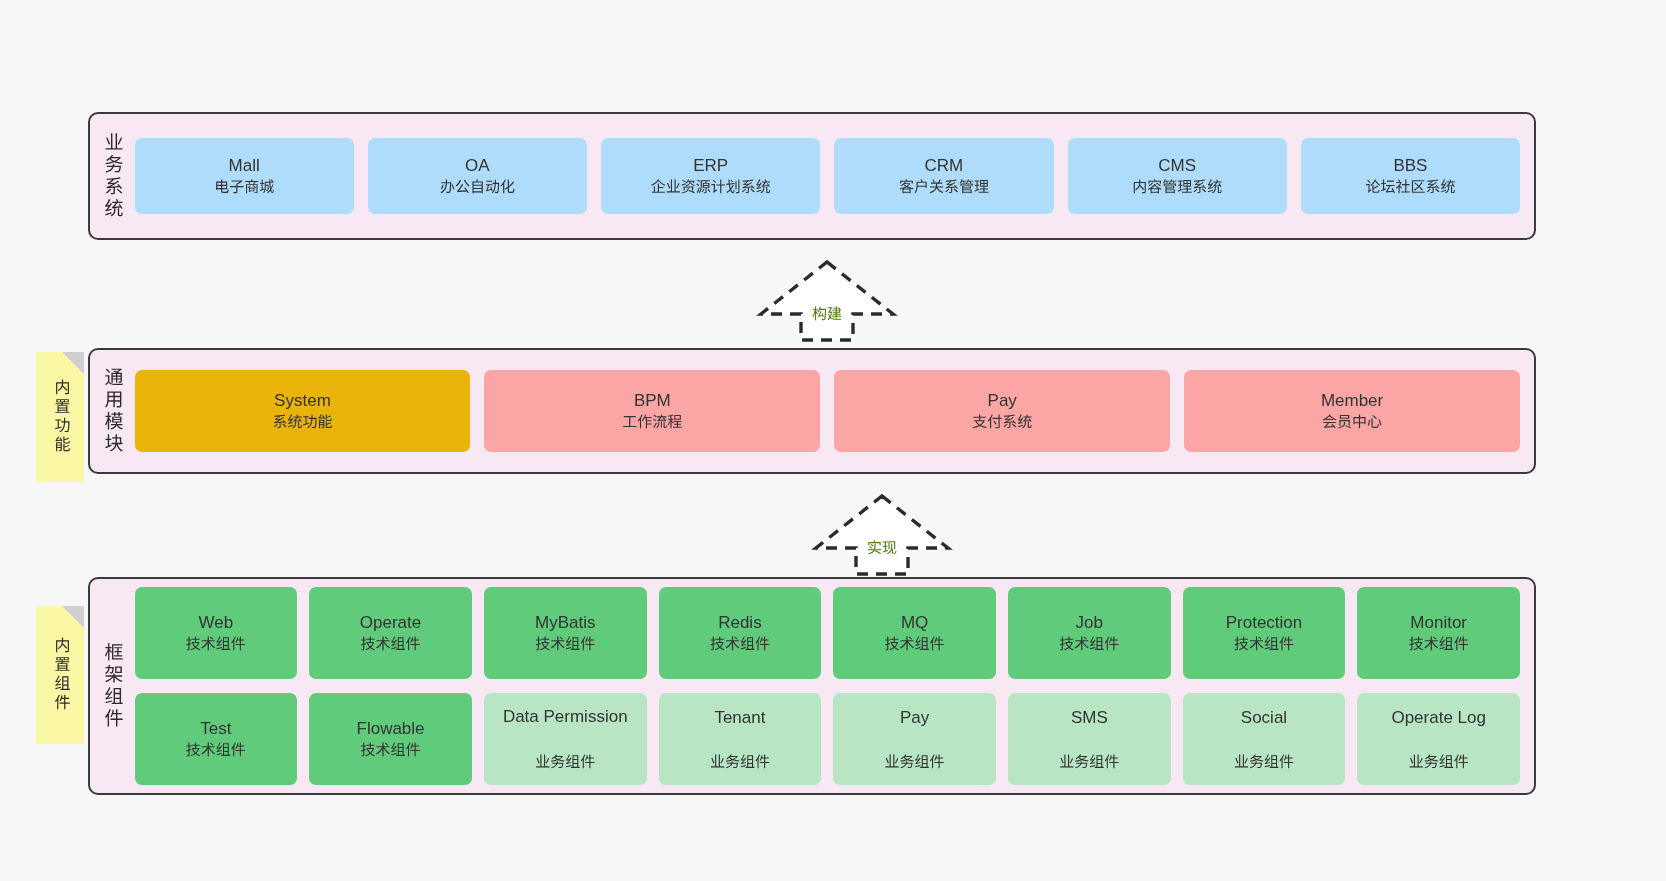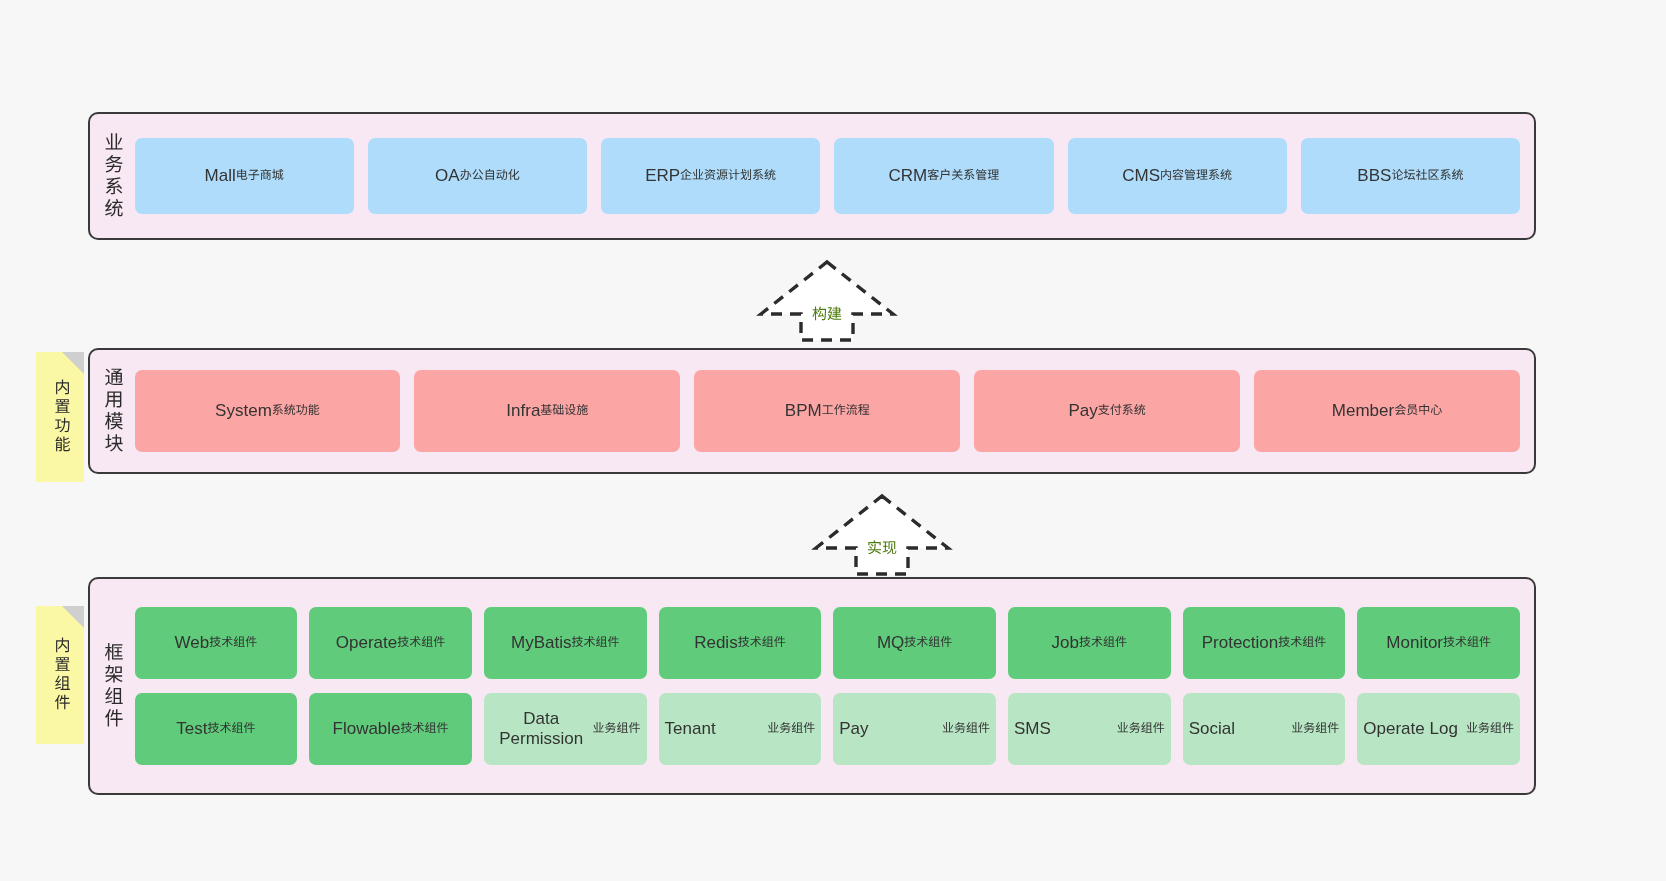--- a/index.html
+++ b/index.html
@@ -65,60 +65,60 @@
     flex-direction: row;
     gap: 0;
     justify-content: space-between;
     align-items: stretch;
   }
 
   
   .card {
     border-radius: 7px;
     display: flex;
-    flex-direction: row;
+    flex-direction: column;
     align-items: center;
     justify-content: center;
     text-align: center;
     box-sizing: border-box;
     line-height: 1.30;
-    padding: 0 6px;
+    padding: 14px 6px;
   }
   .card .en {
     font-size: 17px;
     white-space: nowrap;
   }
   .card .cn {
-    font-size: 12px;
+    font-size: 15px;
     white-space: nowrap;
   }
   .card.wrap-en .en { white-space: normal; line-height: 1.18; }
 
   
   .biz-card {
     background: #aedcfa;
     height: 76px;
     flex: 1 1 0;
     margin-right: 14px;
   }
   .biz-card:last-child { margin-right: 0; }
 
   
   .mod-card {
     height: 82px;
     flex: 1 1 0;
     margin-right: 14px;
   }
   .mod-card:last-child { margin-right: 0; }
-  .mod-card.strong { background: #fca5a5; }
+  .mod-card.strong { background: #eab308; }
   .mod-card.light  { background: #fca5a5; }
 
   
   .fw-card {
-    height: 72px;
+    height: 92px;
     flex: 1 1 0;
     margin-right: 12px;
   }
   .fw-card:last-child { margin-right: 0; }
   .fw-card.tech { background: #5fcb7b; }
   .fw-card.biz  { background: #b8e6c4; justify-content: space-between; }
 
   
   .note {
     position: absolute;
@@ -213,24 +213,20 @@
     <span class="note-text">内置功能</span>
   </div>
   <div class="layer" id="layer-common" style="left:88px; top:348px; width:1448px; height:126px;">
     <div class="layer-title">通用模块</div>
     <div class="layer-body">
       <div class="card-row">
         <div class="card mod-card strong">
           <span class="en">System</span>
           <span class="cn">系统功能</span>
         </div>
-        <div class="card mod-card strong">
-          <span class="en">Infra</span>
-          <span class="cn">基础设施</span>
-        </div>
         <div class="card mod-card light">
           <span class="en">BPM</span>
           <span class="cn">工作流程</span>
         </div>
         <div class="card mod-card light">
           <span class="en">Pay</span>
           <span class="cn">支付系统</span>
         </div>
         <div class="card mod-card light">
           <span class="en">Member</span>

